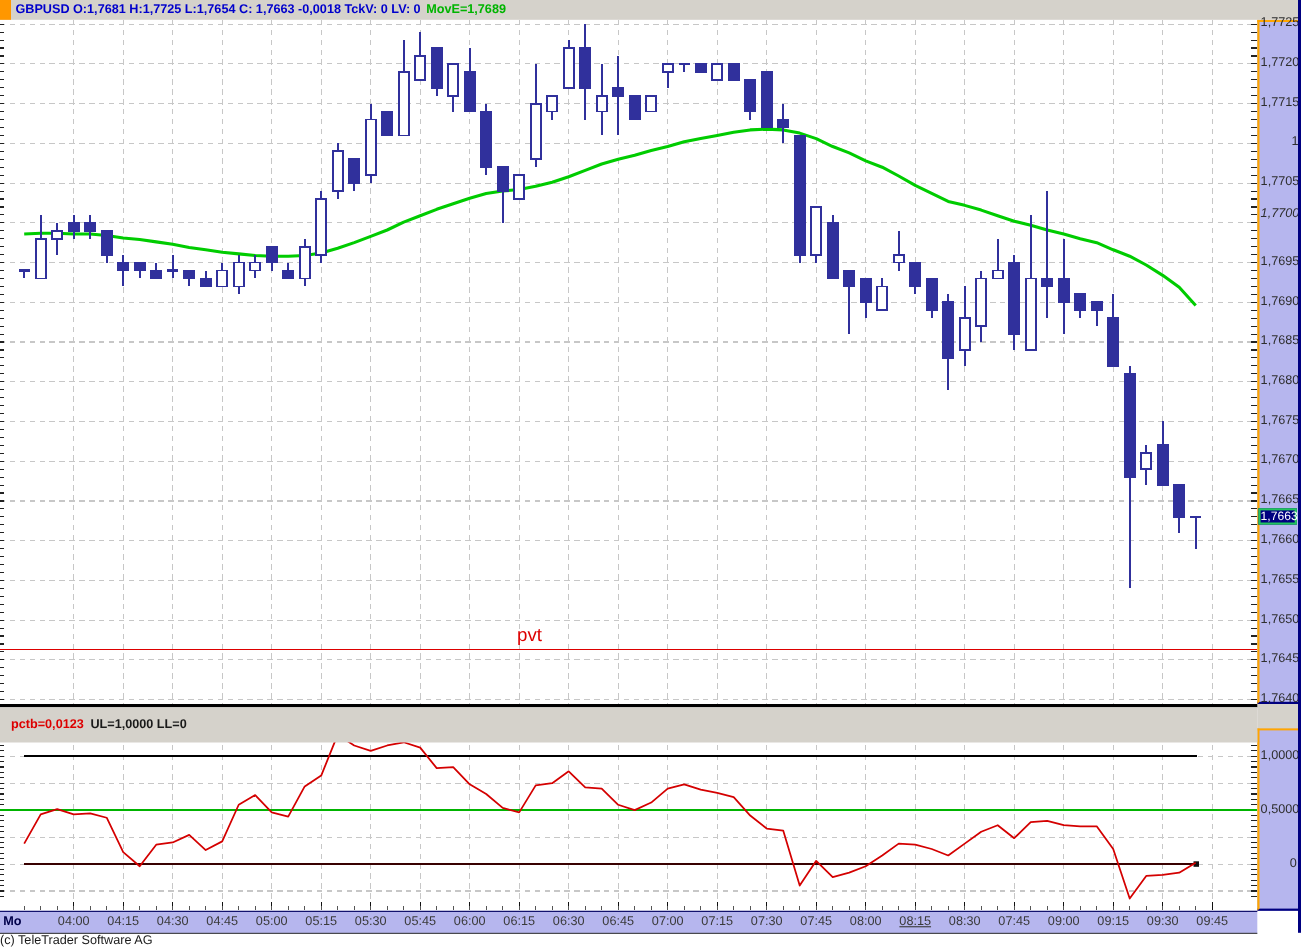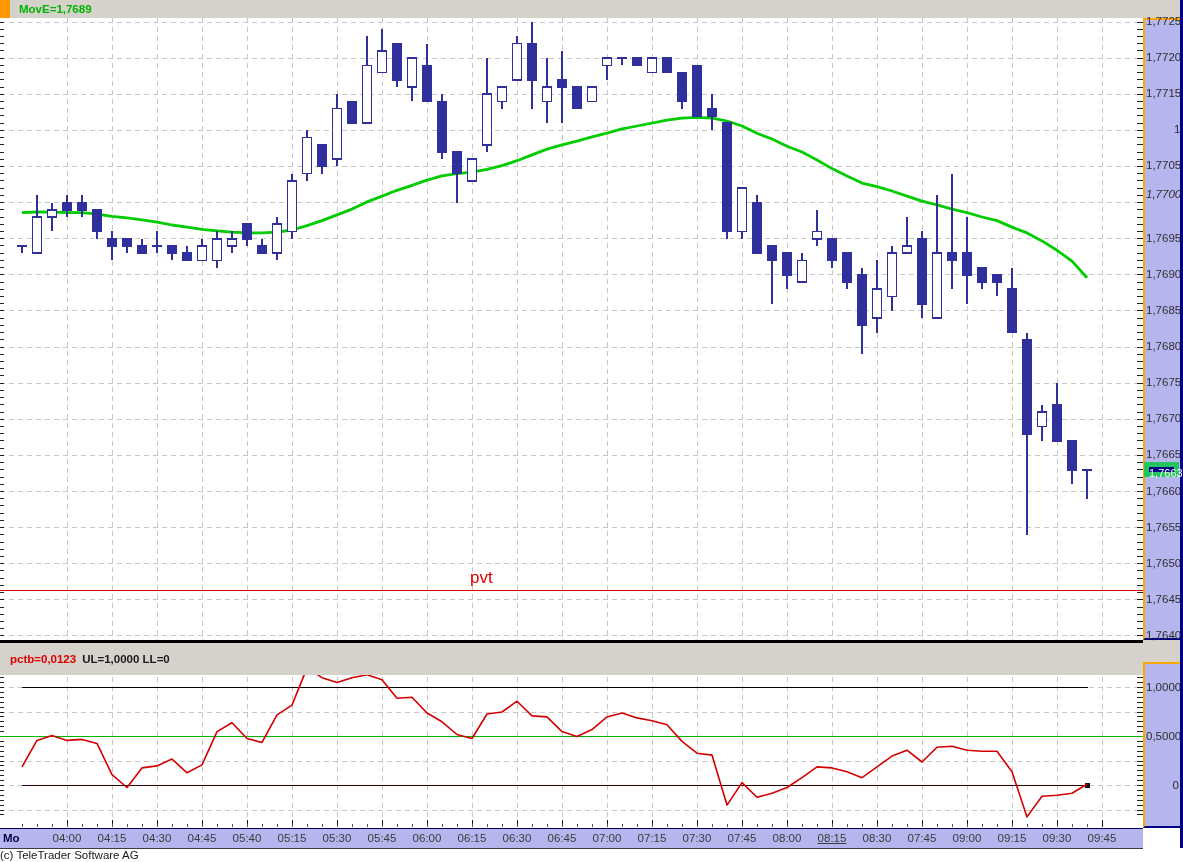--- a/index.html
+++ b/index.html
@@ -25,35 +25,36 @@
                     padding-left:10px;box-sizing:border-box;white-space:pre;}
   #indicator-value{color:#dd0000;}
   #indicator-params{color:#1a1a1a;margin-left:6px;}
   #time-band{left:0;top:828px;width:1143px;height:21px;background:#b6b6ee;
              border-top:1px solid #000060;border-bottom:1px solid #3c3c3c;box-sizing:border-box;z-index:1;}
   #day-label{left:3px;top:832px;font-size:11.5px;font-weight:bold;color:#00004a;z-index:3;}
   #footer-copyright{left:0;top:849px;width:1183px;height:28px;text-align:left;
                     font-size:11.5px;color:#1a1a1a;z-index:3;}
   #pvt-label{left:470px;top:568px;font-size:17px;color:#dd0000;z-index:3;}
   #price-tag{left:1144px;top:462px;width:35px;height:15px;background:#000080;color:#ffffff;
-             border:5px solid #22c55e;box-sizing:border-box;font-size:11px;text-align:center;
+             border:2px solid #22c55e;box-sizing:border-box;font-size:11px;text-align:center;
              line-height:13px;z-index:5;}
   .axis-label{position:absolute;width:33px;left:1146px;text-align:right;font-size:11.5px;
               color:#2e2e2e;z-index:3;white-space:nowrap;}
   .time-label{position:absolute;width:36px;text-align:center;font-size:11.5px;
               color:#3a3a3a;z-index:3;top:832px;white-space:nowrap;}
   #plot{left:0;top:0;z-index:2;}
 </style>
 </head>
 <body>
 
 <div id="app">
 
   <div id="header-bar" class="abs">
     <span id="corner-square"></span>
+    <span id="symbol-info">GBPUSD O:1,7681 H:1,7725 L:1,7654 C: 1,7663 -0,0018 TckV: 0 LV: 0</span>
     <span id="ma-info">MovE=1,7689</span>
   </div>
 
   <div id="price-axis-panel" class="abs"></div>
   <div id="lower-axis-panel" class="abs"></div>
   <div id="axis-gap" class="abs"></div>
 
   <svg id="plot" class="abs" width="1183" height="862">
       <line x1="67" y1="18" x2="67" y2="640" stroke="#c7c7c7" stroke-width="1" stroke-dasharray="5 4" shape-rendering="crispEdges"></line>
       <line x1="67" y1="659" x2="67" y2="820" stroke="#c7c7c7" stroke-width="1" stroke-dasharray="5 4" shape-rendering="crispEdges"></line>
@@ -649,21 +650,21 @@
     <div class="axis-label" style="left: 1146px; top: 556.763px;">1,7650</div>
     <div class="axis-label" style="left: 1146px; top: 592.88px; text-align: center;">1,7645</div>
     <div class="axis-label" style="left: 1146px; top: 628.997px;">1,7640</div>
     <div class="axis-label" style="left: 1146px; top: 680.5px;">1,0000</div>
     <div class="axis-label" style="left: 1146px; top: 729.5px;">0,5000</div>
     <div class="axis-label" style="left: 1146px; top: 778.5px;">0</div>
     <div class="time-label" style="left: 49px;">04:00</div>
     <div class="time-label" style="left: 94px;">04:15</div>
     <div class="time-label" style="left: 139px;">04:30</div>
     <div class="time-label" style="left: 184px;">04:45</div>
-    <div class="time-label" style="left: 229px;">05:40</div>
+    <div class="time-label" style="left: 229px;">05:00</div>
     <div class="time-label" style="left: 274px;">05:15</div>
     <div class="time-label" style="left: 319px;">05:30</div>
     <div class="time-label" style="left: 364px;">05:45</div>
     <div class="time-label" style="left: 409px;">06:00</div>
     <div class="time-label" style="left: 454px;">06:15</div>
     <div class="time-label" style="left: 499px;">06:30</div>
     <div class="time-label" style="left: 544px;">06:45</div>
     <div class="time-label" style="left: 589px;">07:00</div>
     <div class="time-label" style="left: 634px;">07:15</div>
     <div class="time-label" style="left: 679px;">07:30</div>

